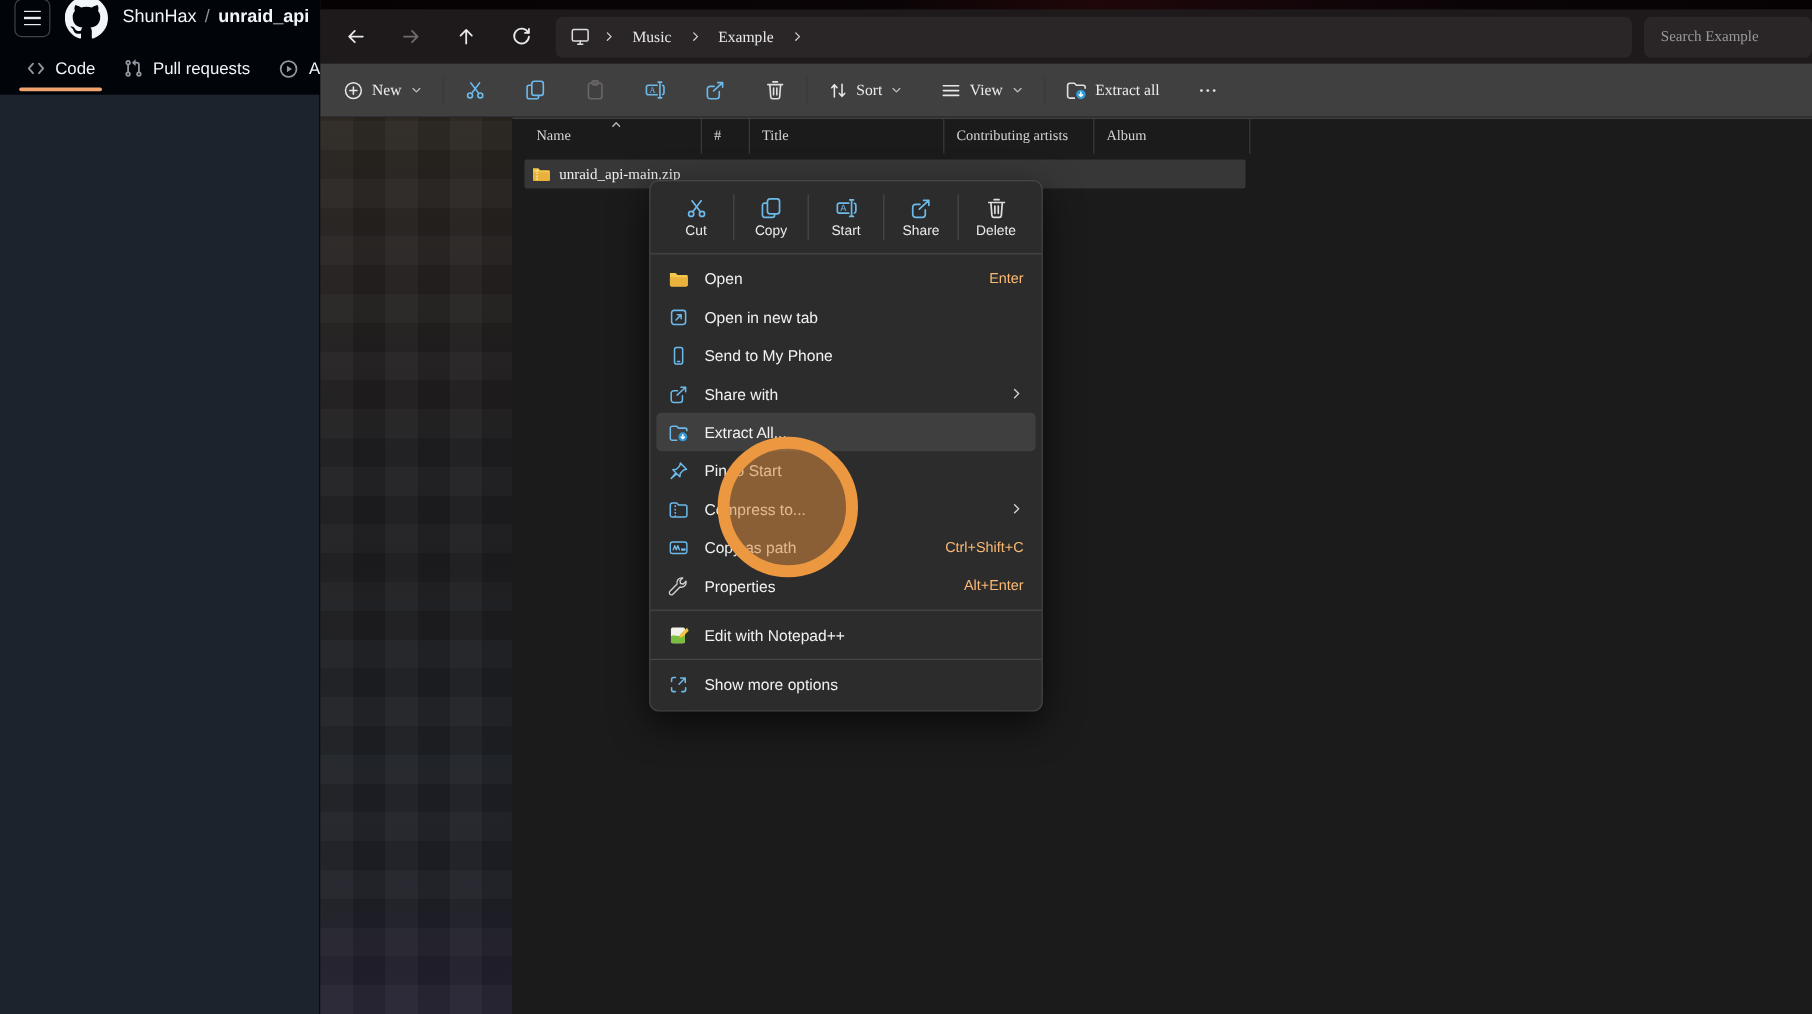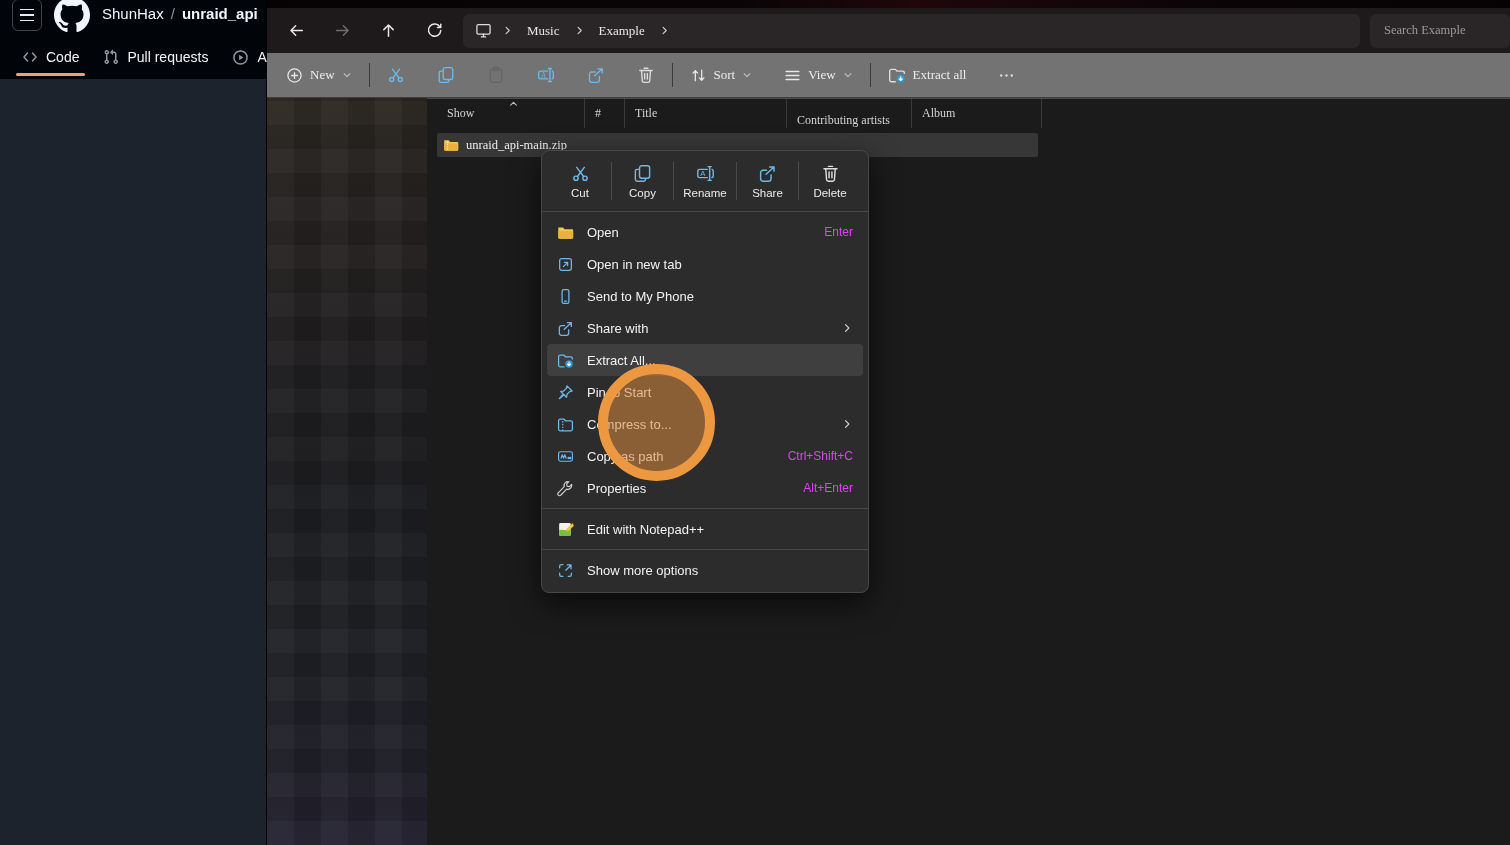--- a/index.html
+++ b/index.html
@@ -40,63 +40,63 @@
   .nav-btn { width:34px; height:32px; border:none; background:transparent; border-radius:5px;
              display:flex; align-items:center; justify-content:center; cursor:pointer; flex:0 0 auto; margin-right:12px; }
   .address-bar { flex:1; height:34px; background:#2a2627; border-radius:6px; display:flex; align-items:center;
                  gap:10px; padding:0 12px; margin-right:10px; color:#e8e8e8; font-size:13px; cursor:text; }
   .crumb-item { padding:2px 4px; border-radius:4px; cursor:pointer; }
   .search-box { width:140px; height:34px; background:#2a2627; border:none; border-radius:6px;
                 color:#cccccc; font-size:12.5px; padding:0 14px; font-family:inherit; }
   .search-box::placeholder { color:#9a9a9a; }
 
   
-  .toolbar { height:45px; background:#737373; display:flex; align-items:center; padding:0 10px;
+  .toolbar { height:45px; background:#404040; display:flex; align-items:center; padding:0 10px;
              border-bottom:1px solid rgba(0,0,0,.45); }
   .tb-btn { display:flex; align-items:center; gap:7px; height:34px; padding:0 9px; border:none; border-radius:5px;
             background:transparent; color:#ececec; font-size:13px; cursor:pointer; font-family:inherit; flex:0 0 auto; }
   .tb-sep { width:1px; height:24px; background:#3d3a3a; margin:0 8px; flex:0 0 auto; }
   .tb-gap { width:14px; flex:0 0 auto; }
 
   
   .content { flex:1; display:flex; min-height:0; }
   .nav-pane { width:160px; flex:0 0 auto;
     background:
       repeating-linear-gradient(90deg, rgba(255,255,255,.025) 0 27px, rgba(0,0,0,.06) 27px 54px),
       repeating-linear-gradient(0deg, rgba(255,255,255,.018) 0 24px, rgba(0,0,0,.05) 24px 48px),
       linear-gradient(180deg,#2b2620 0%,#272321 12%,#211f20 30%,#1d1d20 50%,#1e2125 70%,#202028 88%,#242231 100%); }
   .file-area { flex:1; background:#1b1b1b; border-top:1px solid #4a4a4a; position:relative; }
   .header-row { display:flex; align-items:center; height:29px; margin-left:10px; color:#d4d4d4; font-size:12px; }
   .hcell { height:100%; display:flex; align-items:center; padding:0 10px; border-right:1px solid #3a3a3a;
            position:relative; cursor:pointer; }
   .hcell.c-name { width:148px; }
   .hcell.c-num  { width:40px; }
   .hcell.c-title{ width:162px; }
-  .hcell.c-art  { width:125px;align-items:flex-end; }
+  .hcell.c-art  { width:125px; }
   .hcell.c-album{ width:130px; }
   .sort-asc { position:absolute; top:0; left:72px; color:#bdbdbd; }
   .file-row { display:flex; align-items:center; gap:7px; width:601px; height:24px; margin:5px 0 0 10px;
               background:#373737; border-radius:2px; padding:0 6px; color:#efefef; font-size:12.5px; cursor:pointer; }
 
   
   .context-menu { position:absolute; left:541px; top:150px; width:328px; z-index:10;
                   background:#2c2c2c; border:1px solid #474747; border-radius:8px;
                   box-shadow:0 10px 30px rgba(0,0,0,.65); padding:4px 0 6px; color:#f2f2f2; }
   .quick-row { display:flex; align-items:center; justify-content:space-between; height:52px; padding:2px 10px; }
   .quick-cell { display:flex; flex-direction:column; align-items:center; gap:4px; width:56px;
                 border:none; background:transparent; color:#ececec; font-size:11.5px; cursor:pointer;
                 font-family:inherit; border-radius:5px; padding:4px 0; }
   .quick-sep { width:1px; height:38px; background:#4a4a4a; }
   .menu-sep { height:1px; background:#474747; margin:4px 0; }
   .mi { display:flex; align-items:center; gap:13px; height:32px; margin:0 5px; padding:0 10px;
         border-radius:4px; cursor:pointer; }
   .mi.hl { background:#3f3f3f; }
   .mi .ic { flex:0 0 auto; width:17px; height:17px; }
   .mi .lbl { flex:1; font-size:13px; white-space:nowrap; }
-  .mi .sc { font-size:12px; color:#d946ef; }
+  .mi .sc { font-size:12px; color:#fdba74; }
   .mi .sub { color:#cfcfcf; display:flex; align-items:center; }
 
   
   .click-circle { position:absolute; left:598px; top:364px; width:117px; height:117px; z-index:20;
                   border:10px solid #ec9841; border-radius:50%;
                   background:rgba(216,139,62,.55); pointer-events:none; }
 </style>
 </head>
 <body>
 
@@ -283,21 +283,21 @@
     </div>
 
     <div class="content">
       <div class="nav-pane"></div>
       <div class="file-area">
         <div class="header-row">
           <div class="hcell c-name">
             <svg class="sort-asc" width="9" height="9" viewBox="0 0 16 16" fill="none" stroke="#bdbdbd" stroke-width="2" stroke-linecap="round" stroke-linejoin="round">
                 <path d="M3 11 8 6l5 5"></path>
               </svg>
-            <span>Show</span>
+            <span>Name</span>
           </div>
           <div class="hcell c-num">
             <span>#</span>
           </div>
           <div class="hcell c-title">
             <span>Title</span>
           </div>
           <div class="hcell c-art">
             <span>Contributing artists</span>
           </div>
@@ -335,21 +335,21 @@
         </svg>
         <span>Copy</span>
       </button>
       <div class="quick-sep"></div>
       <button class="quick-cell">
         <svg width="19" height="19" viewBox="0 0 16 16" fill="none" stroke="#6cb9ea" stroke-width="1.2" stroke-linecap="round">
           <path d="M9.5 4.5H3A1.5 1.5 0 0 0 1.5 6v4A1.5 1.5 0 0 0 3 11.5h6.5M13.5 4.5A1.5 1.5 0 0 1 14.5 6v4a1.5 1.5 0 0 1-1 1.4"></path>
           <text x="3.6" y="10.3" font-size="6.5" fill="#6cb9ea" stroke="none" font-family="inherit">A</text>
           <path d="M11.5 2.2v11.6M10.2 2.2h2.6M10.2 13.8h2.6"></path>
         </svg>
-        <span>Rename</span>
+        <span>Start</span>
       </button>
       <div class="quick-sep"></div>
       <button class="quick-cell">
         <svg width="19" height="19" viewBox="0 0 16 16" fill="none" stroke="#6cb9ea" stroke-width="1.2" stroke-linecap="round" stroke-linejoin="round">
           <path d="M6.8 8.7 13.3 2.7M9.8 2.5h3.7v3.5"></path>
           <path d="M11 9.2v3.3a2 2 0 0 1-2 2H4.2a2 2 0 0 1-2-2V7.3a2 2 0 0 1 2-2h3"></path>
         </svg>
         <span>Share</span>
       </button>
       <div class="quick-sep"></div>

